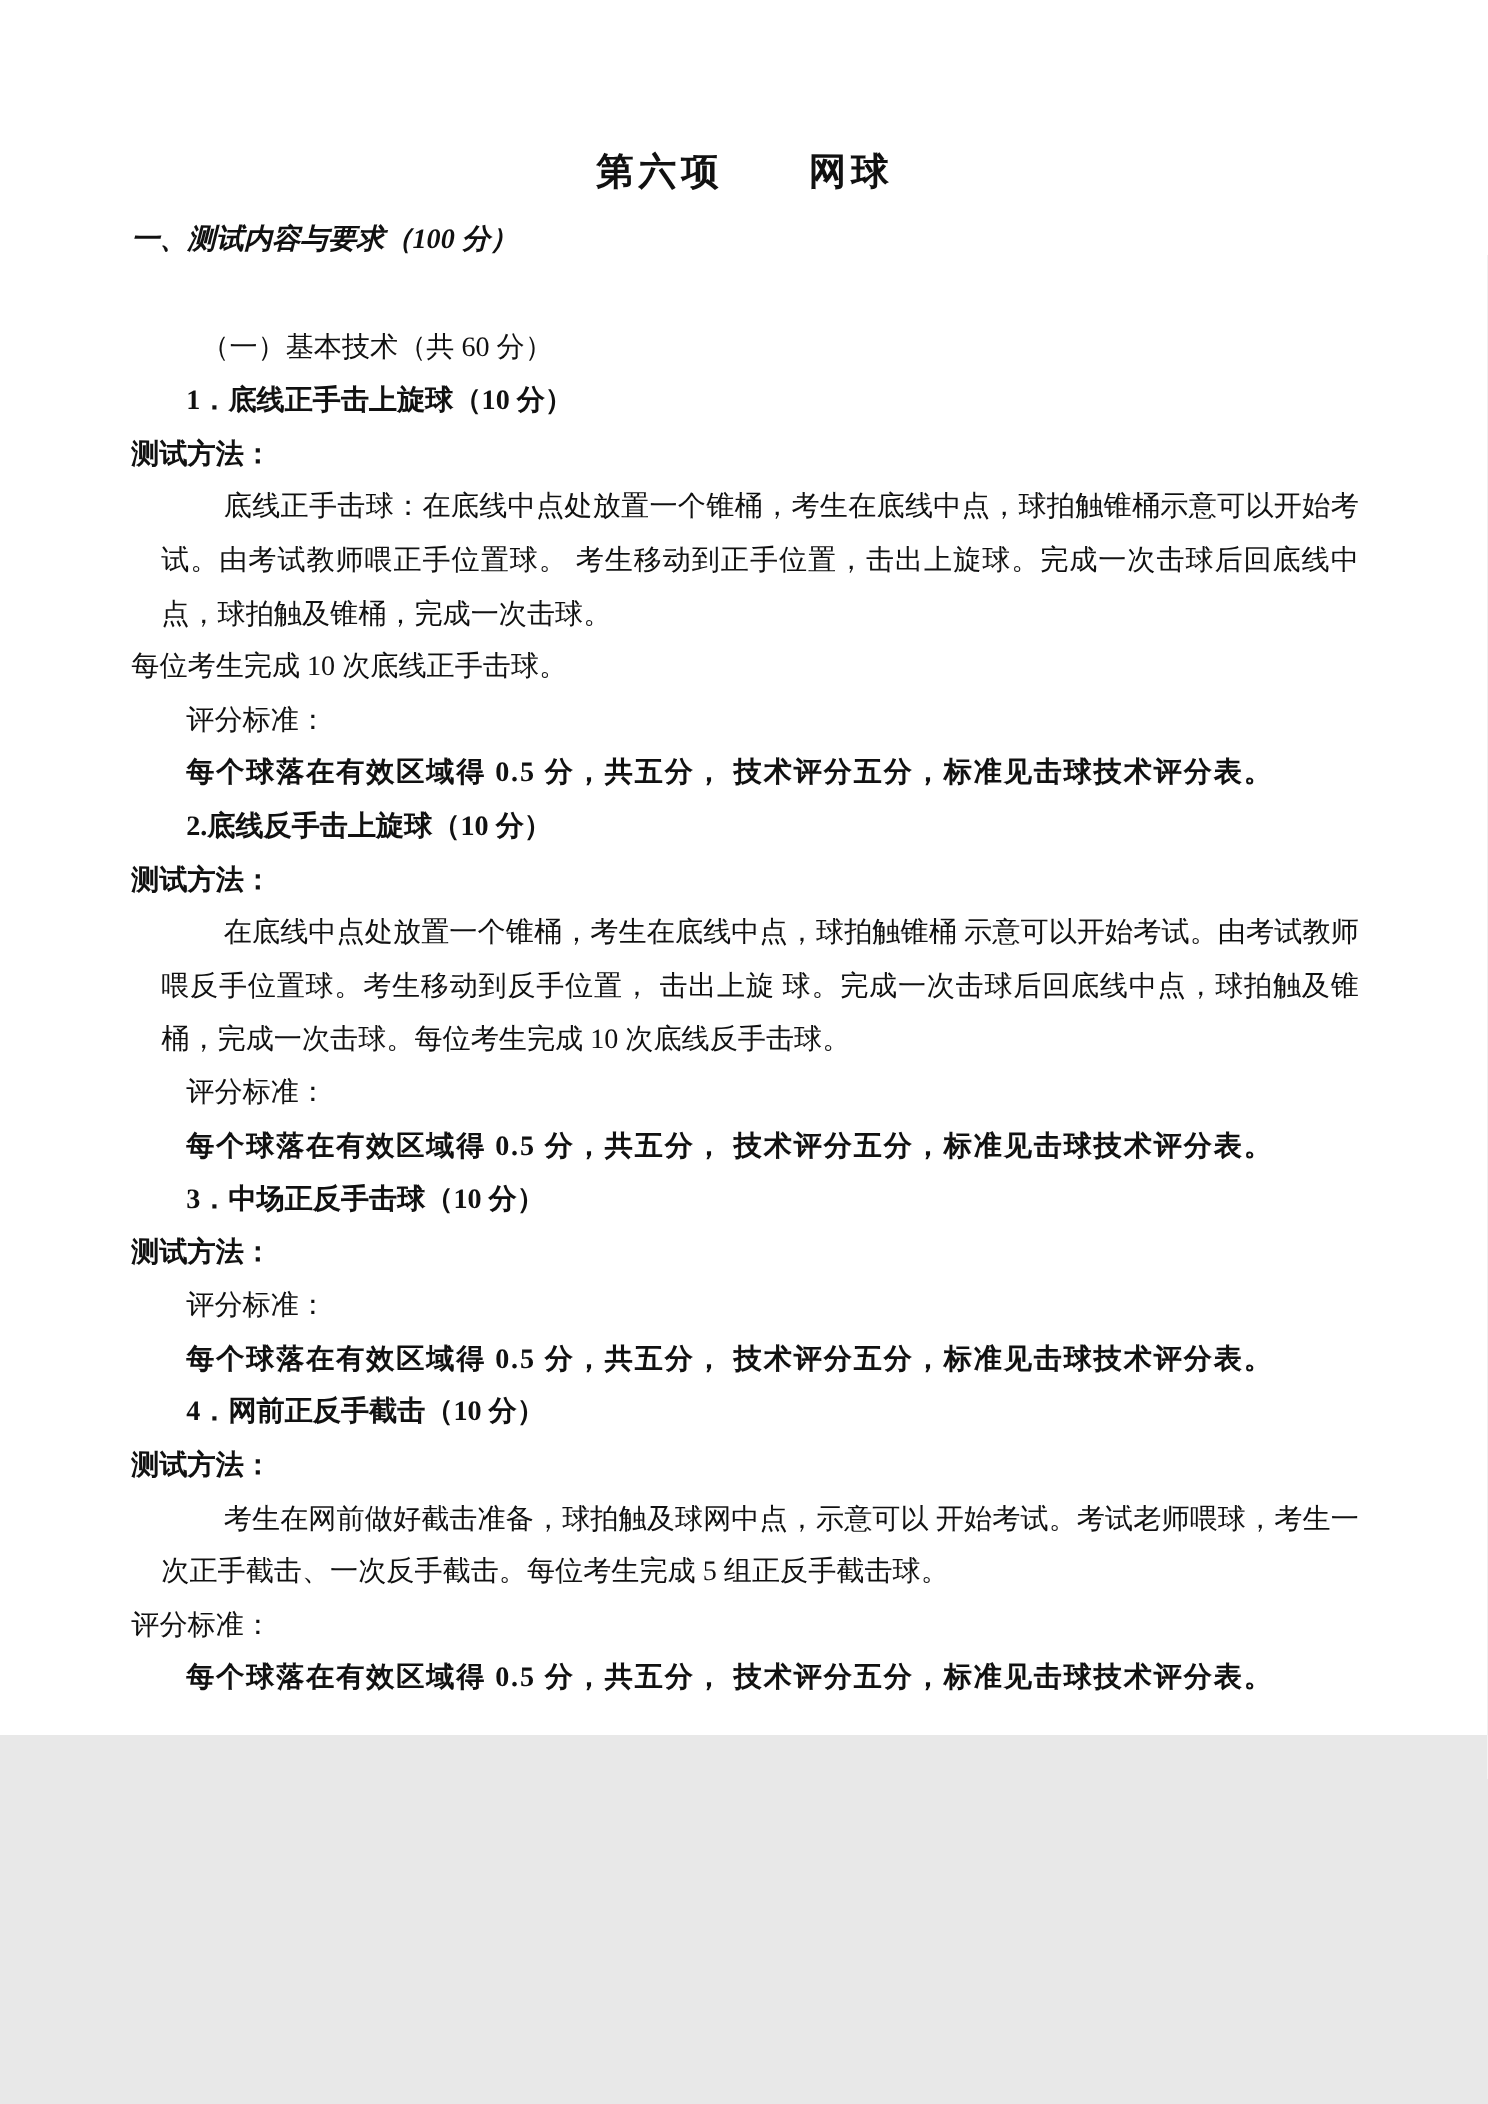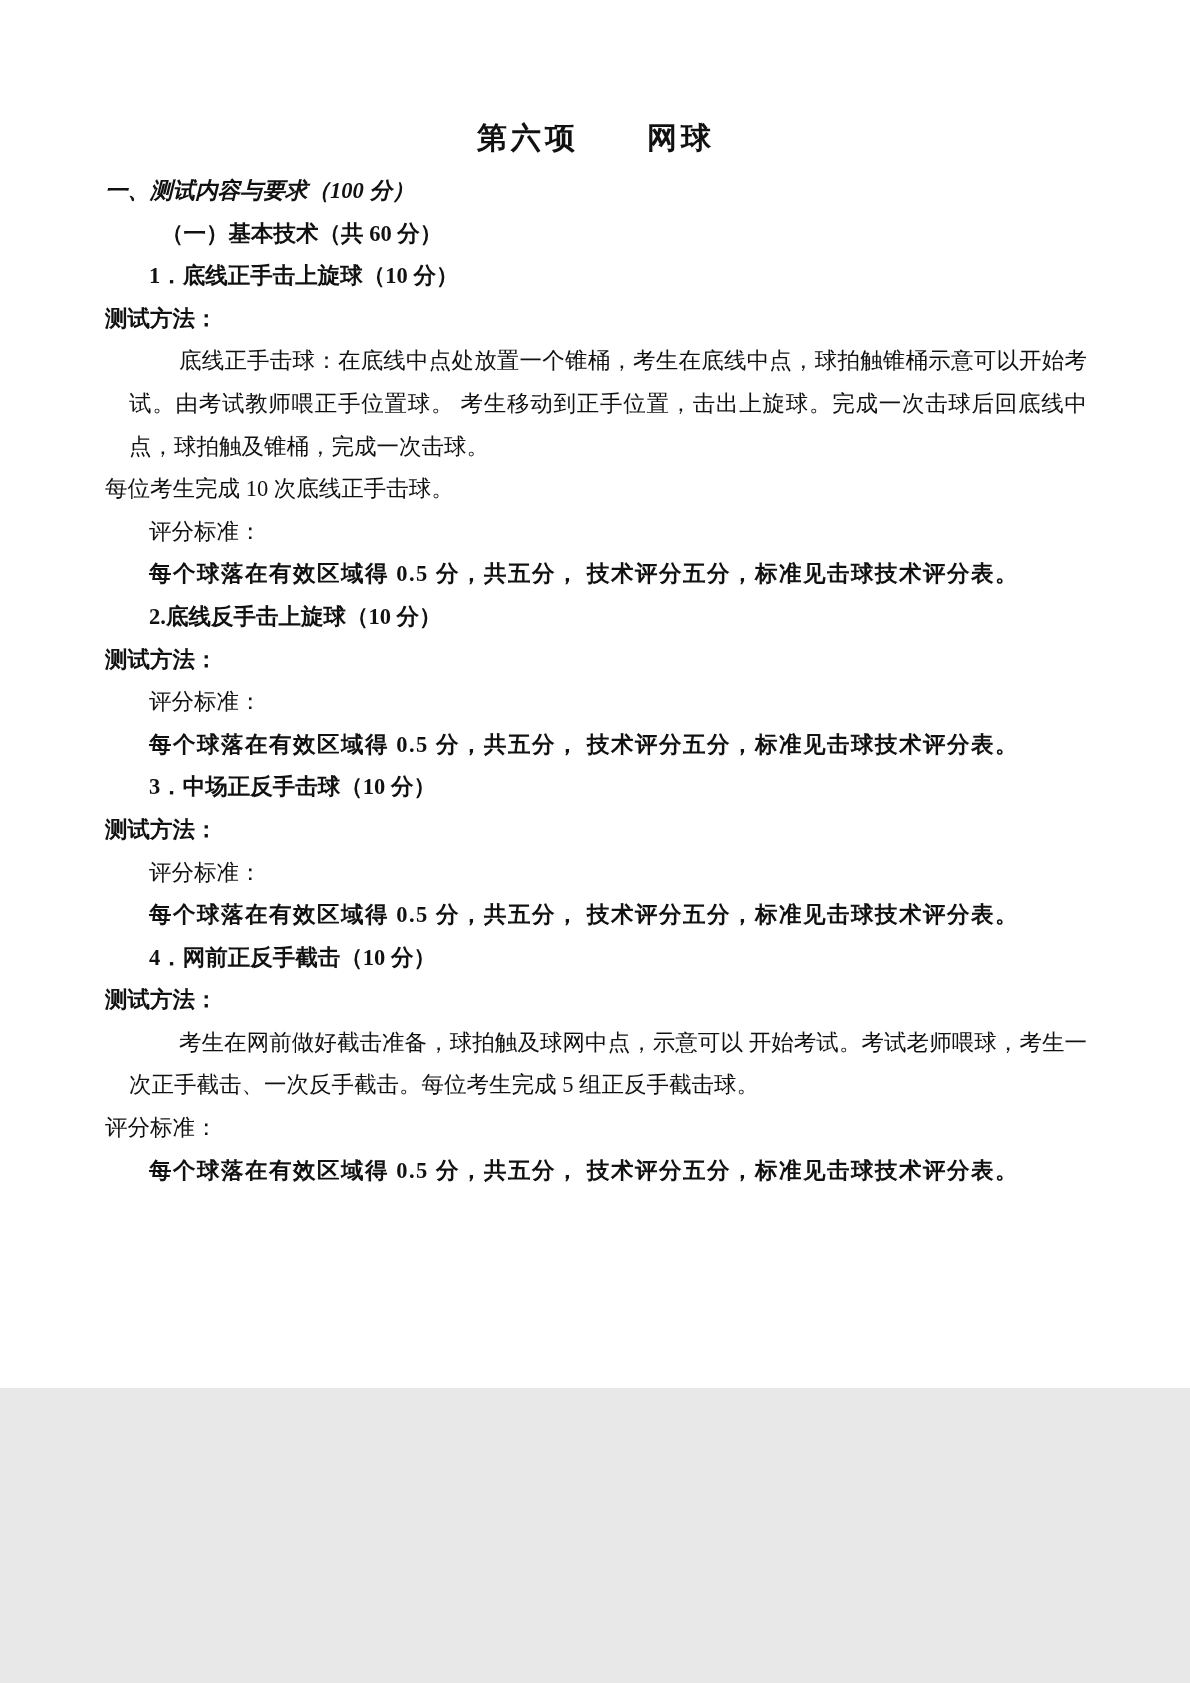--- a/index.html
+++ b/index.html
@@ -31,22 +31,23 @@
     font-size: 30px;
     line-height: 52px;
     letter-spacing: 4px;
     margin-bottom: 6px;
   }
   .h1 {
     font-weight: bold;
     font-style: italic;
   }
   .h2 {
-    font-weight: bold;
+    font-weight: normal;
     padding-left: 56px;
+    margin-top: 44px;
   }
   .sec-heading {
     font-weight: bold;
     padding-left: 44px;
   }
   .method-label {
     font-weight: bold;
   }
   .para {
     text-align: justify;
@@ -97,20 +98,21 @@
       <div class="method-label">测试方法：</div>
       <div class="para">底线正手击球：在底线中点处放置一个锥桶，考生在底线中点，球拍触锥桶示意可以开始考试。由考试教师喂正手位置球。 考生移动到正手位置，击出上旋球。完成一次击球后回底线中点，球拍触及锥桶，完成一次击球。</div>
       <div class="note-line">每位考生完成 10 次底线正手击球。</div>
       <div class="score-label">评分标准：</div>
       <div class="score-text">每个球落在有效区域得 0.5 分，共五分， 技术评分五分，标准见击球技术评分表。</div>
     </div>
 
     <div>
       <div class="sec-heading">2.底线反手击上旋球（10 分）</div>
       <div class="method-label">测试方法：</div>
+      <div class="para">在底线中点处放置一个锥桶，考生在底线中点，球拍触锥桶 示意可以开始考试。由考试教师喂反手位置球。考生移动到反手位置， 击出上旋 球。完成一次击球后回底线中点，球拍触及锥桶，完成一次击球。每位考生完成 10 次底线反手击球。</div>
       <div class="score-label">评分标准：</div>
       <div class="score-text">每个球落在有效区域得 0.5 分，共五分， 技术评分五分，标准见击球技术评分表。</div>
     </div>
 
     <div>
       <div class="sec-heading">3．中场正反手击球（10 分）</div>
       <div class="method-label">测试方法：</div>
       <div class="score-label">评分标准：</div>
       <div class="score-text">每个球落在有效区域得 0.5 分，共五分， 技术评分五分，标准见击球技术评分表。</div>
     </div>

